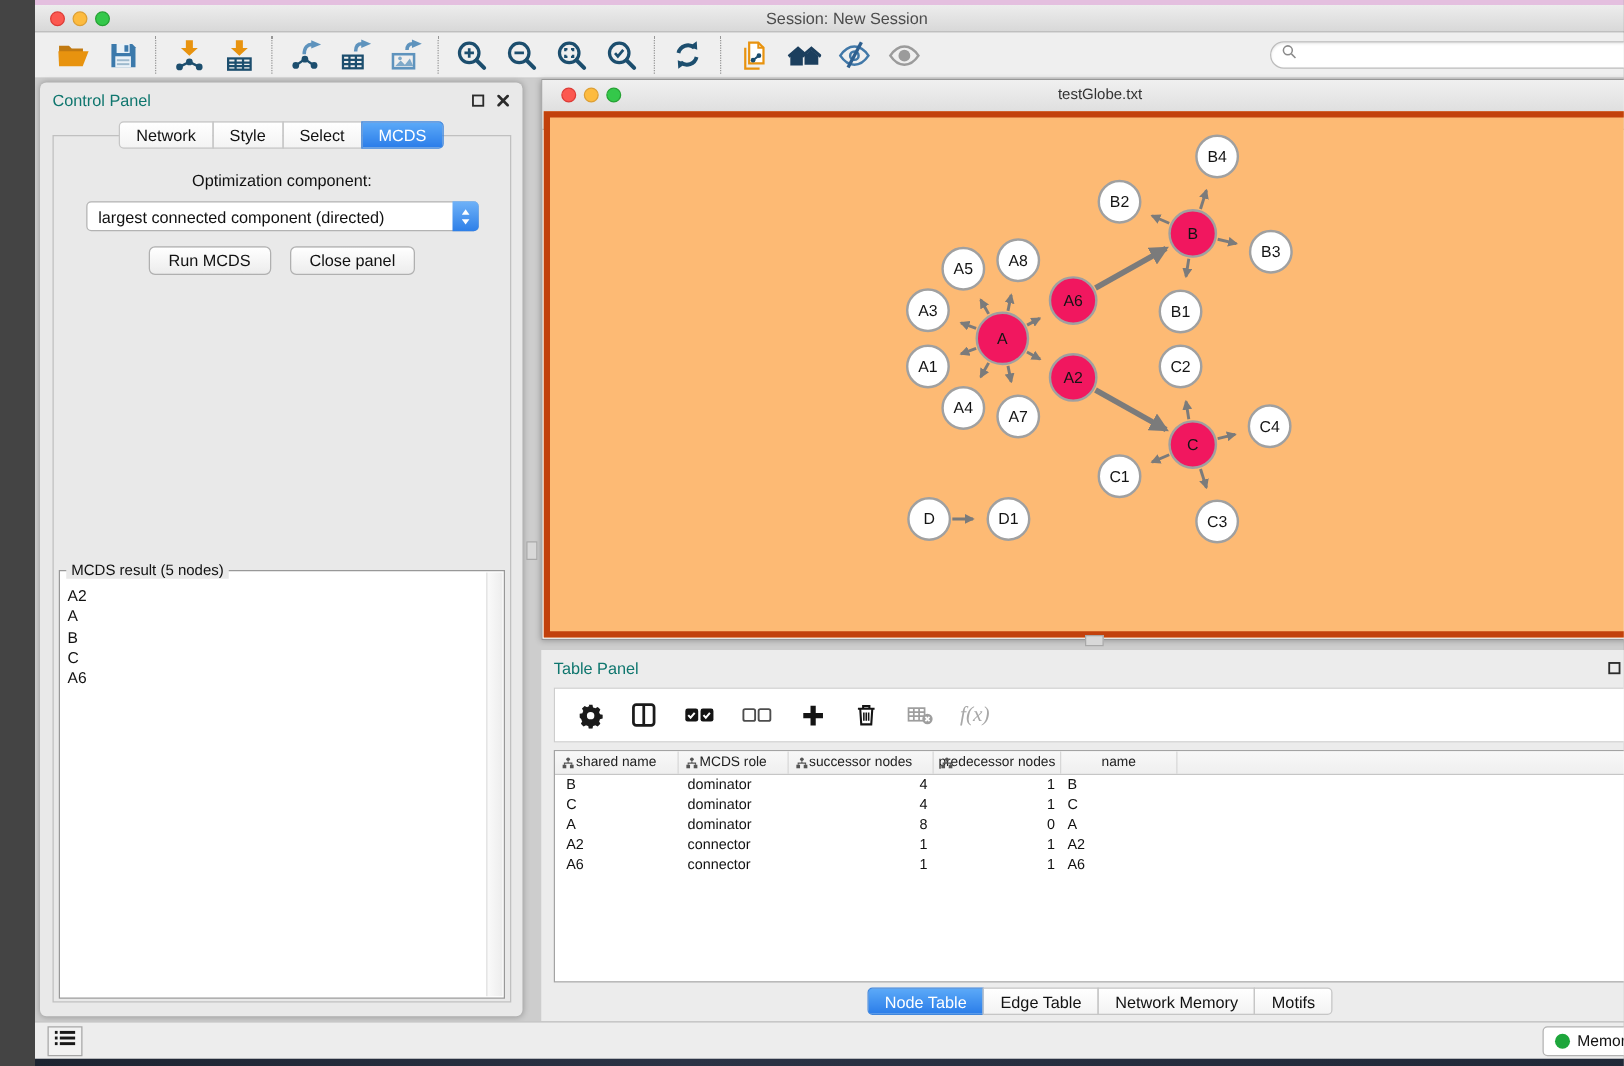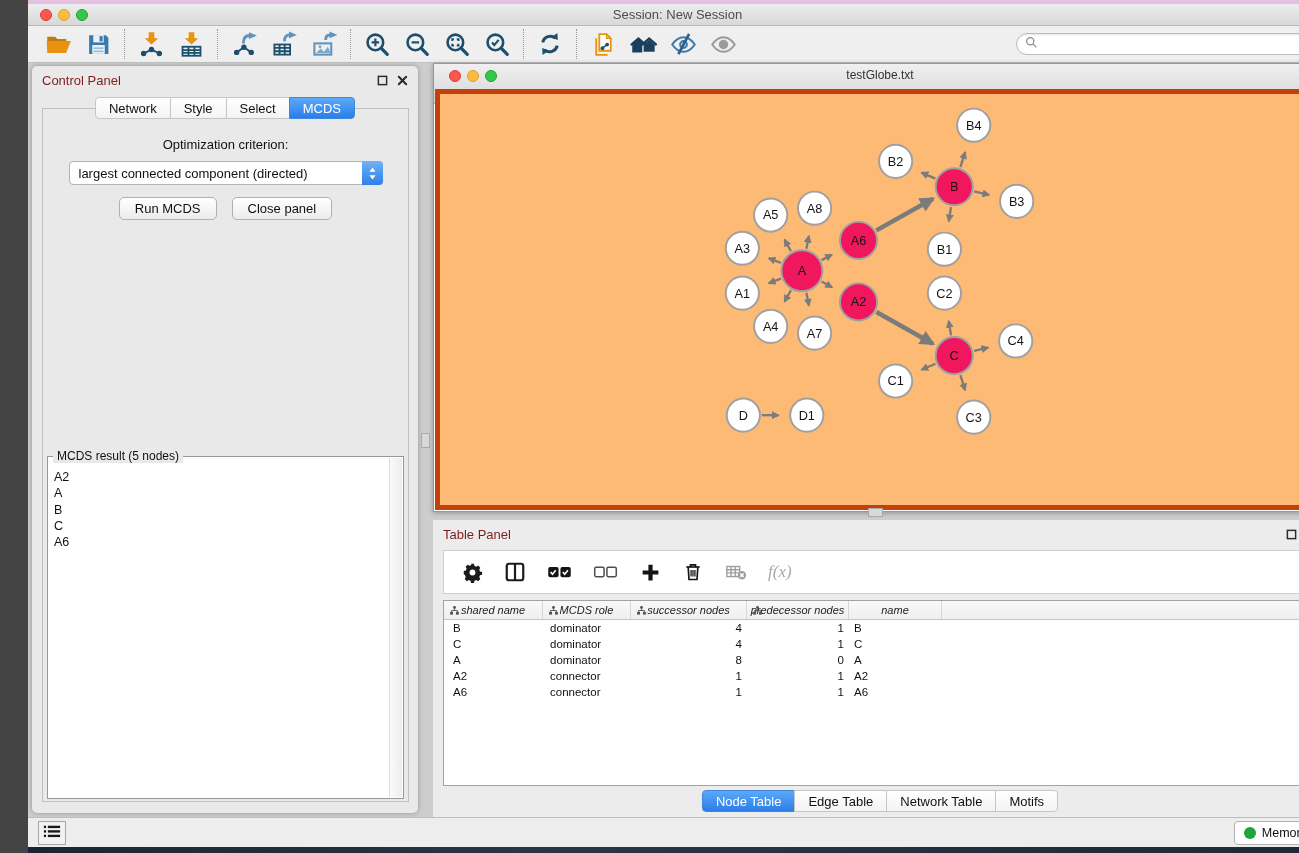--- a/index.html
+++ b/index.html
@@ -26,21 +26,21 @@
                  border:1px solid #bcbcbc; border-radius:12px; display:flex; align-items:center;
                  padding:0 8px; box-shadow:inset 0 1px 2px rgba(0,0,0,.10); }
   .search-wrap input { border:none; outline:none; flex:1; font-size:12px; background:transparent; margin-left:5px; }
 
   
   .workspace { position:absolute; top:63px; left:0; right:0; height:754px; background:#cdcdcd; }
 
   
   .control-panel { position:absolute; left:4px; top:3px; width:386px; bottom:4px;
                    background:#e9e9e9; border-radius:5px; box-shadow:0 0 5px rgba(0,0,0,.28); }
-  .panel-head { height:28px; display:flex; align-items:center; padding:0 10px; font-size:13px; color:#7f1d1d; }
+  .panel-head { height:28px; display:flex; align-items:center; padding:0 10px; font-size:13px; color:#0f766e; }
   .panel-ctrl { margin-left:auto; display:flex; gap:9px; }
   .panel-ctrl span { cursor:pointer; display:flex; align-items:center; }
   .cp-tabs { position:absolute; top:31px; left:0; width:100%; display:flex; justify-content:center; z-index:3; }
   .seg-tab { height:22px; line-height:21px; padding:0 13px; font-size:13px; color:#111;
              background:linear-gradient(#ffffff,#f3f3f3); border:1px solid #c6c6c6; margin-left:-1px; cursor:pointer;text-align:right; }
   .seg-tab:first-child { border-radius:4px 0 0 4px; margin-left:0; }
   .seg-tab:last-child { border-radius:0 4px 4px 0; }
   .seg-tab.selected { background:linear-gradient(#5ba9f8,#2b7de9); border-color:#3f86dd; color:#fff; }
   .cp-body { position:absolute; left:10px; right:9px; top:42px; bottom:11px;
              border:1px solid #c0c0c0; background:#e9e9e9; }
@@ -85,21 +85,21 @@
   .table-panel { position:absolute; left:405px; top:457px; right:0; bottom:0; background:#ececec; }
   .tp-toolbar { position:absolute; left:10px; right:9px; top:30px; height:44px; background:#fff;
                 border:1px solid #cdcdcd; display:flex; align-items:center; gap:21px; padding:0 17px; }
   .tp-icon { display:flex; align-items:center; justify-content:center; cursor:pointer; min-width:22px; }
   .fx { font-family:"Liberation Serif", serif; font-style:italic; font-size:17px; color:#a8a8a8; }
   .tp-table { position:absolute; left:10px; right:9px; top:80px; height:186px; background:#fff;
               border:1px solid #a3a3a3; overflow:hidden; }
   .tt-head { display:flex; height:19px; background:linear-gradient(#f8f8f8,#efefef);
              border-bottom:1px solid #c6c6c6; }
   .tt-hcell { position:relative; display:flex; align-items:center; justify-content:center;
-              font-size:11px; color:#222; border-right:1px solid #d7d7d7; flex:0 0 auto;font-style:italic; }
+              font-size:11px; color:#222; border-right:1px solid #d7d7d7; flex:0 0 auto; }
   .tt-hicon { position:absolute; left:5px; top:4px; }
   .tt-row { display:flex; height:16px; align-items:center; cursor:default; }
   .tt-cell { font-size:11.5px; color:#111; flex:0 0 auto; white-space:nowrap; overflow:hidden; }
   .tt-cell.al { text-align:left; } .tt-cell.ar { text-align:right; }
   .tp-tabs { position:absolute; bottom:5px; left:0; right:0; display:flex; justify-content:center; }
 
   
   .statusbar { position:absolute; left:0; right:0; top:817px; height:30px; background:#ededed;
                border-top:1px solid #bdbdbd; }
   .list-btn { position:absolute; left:10px; top:3px; width:28px; height:24px; background:#f2f2f2;
@@ -299,21 +299,21 @@
             </span>
         </span>
       </div>
       <div class="cp-tabs" id="cp-tabs">
           <div class="seg-tab">Network</div>
           <div class="seg-tab">Style</div>
           <div class="seg-tab">Select</div>
           <div class="seg-tab selected">MCDS</div>
         </div>
       <div class="cp-body">
-        <div class="opt-label">Optimization criterion:</div>
+        <div class="opt-label">Optimization component:</div>
         <div class="dropdown">
           <span>largest connected component (directed)</span>
           <span class="dd-stepper">
             <svg viewBox="0 0 10 16" width="9" height="15">
                 <path d="M5 1.2L8.4 6H1.6z" fill="#fff"></path>
                 <path d="M5 14.8L1.6 10h6.8z" fill="#fff"></path>
               </svg>
           </span>
         </div>
         <div class="cp-buttons">
@@ -604,21 +604,21 @@
               <div class="tt-cell al" style="width: 88px; padding: 0px 0px 0px 7px;">connector</div>
               <div class="tt-cell ar" style="width: 116px; padding: 0px 5px 0px 0px;">1</div>
               <div class="tt-cell ar" style="width: 102px; padding: 0px 5px 0px 0px;">1</div>
               <div class="tt-cell al" style="width: 93px; padding: 0px 0px 0px 5px;">A6</div>
             </div>
           </div>
       </div>
       <div class="tp-tabs" id="tp-tabs">
           <div class="seg-tab selected">Node Table</div>
           <div class="seg-tab">Edge Table</div>
-          <div class="seg-tab">Network Table</div>
+          <div class="seg-tab">Network Memory</div>
           <div class="seg-tab">Motifs</div>
         </div>
     </div>
   </div>
 
   <div class="statusbar">
     <div class="list-btn">
       <span>
         <svg viewBox="0 0 20 16" width="18" height="15">
             <g fill="#181818">

